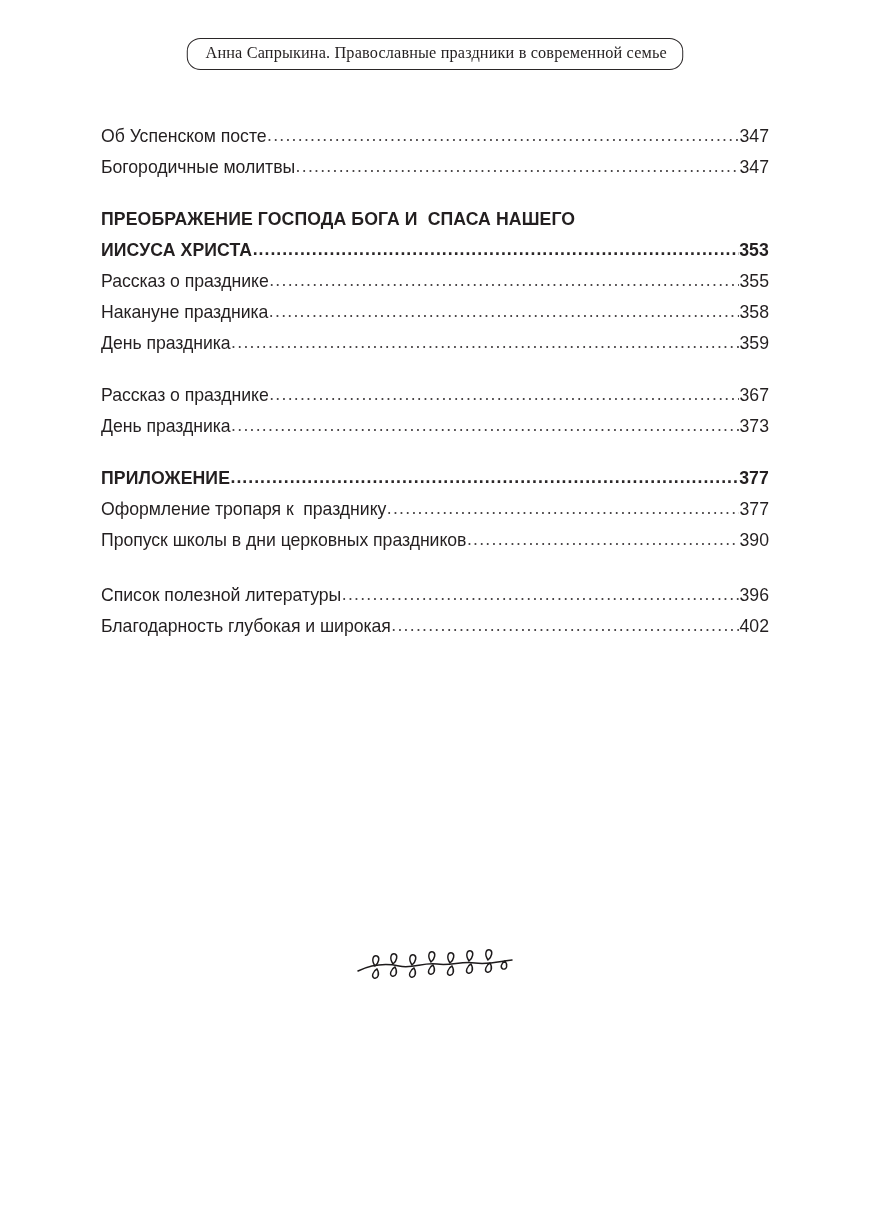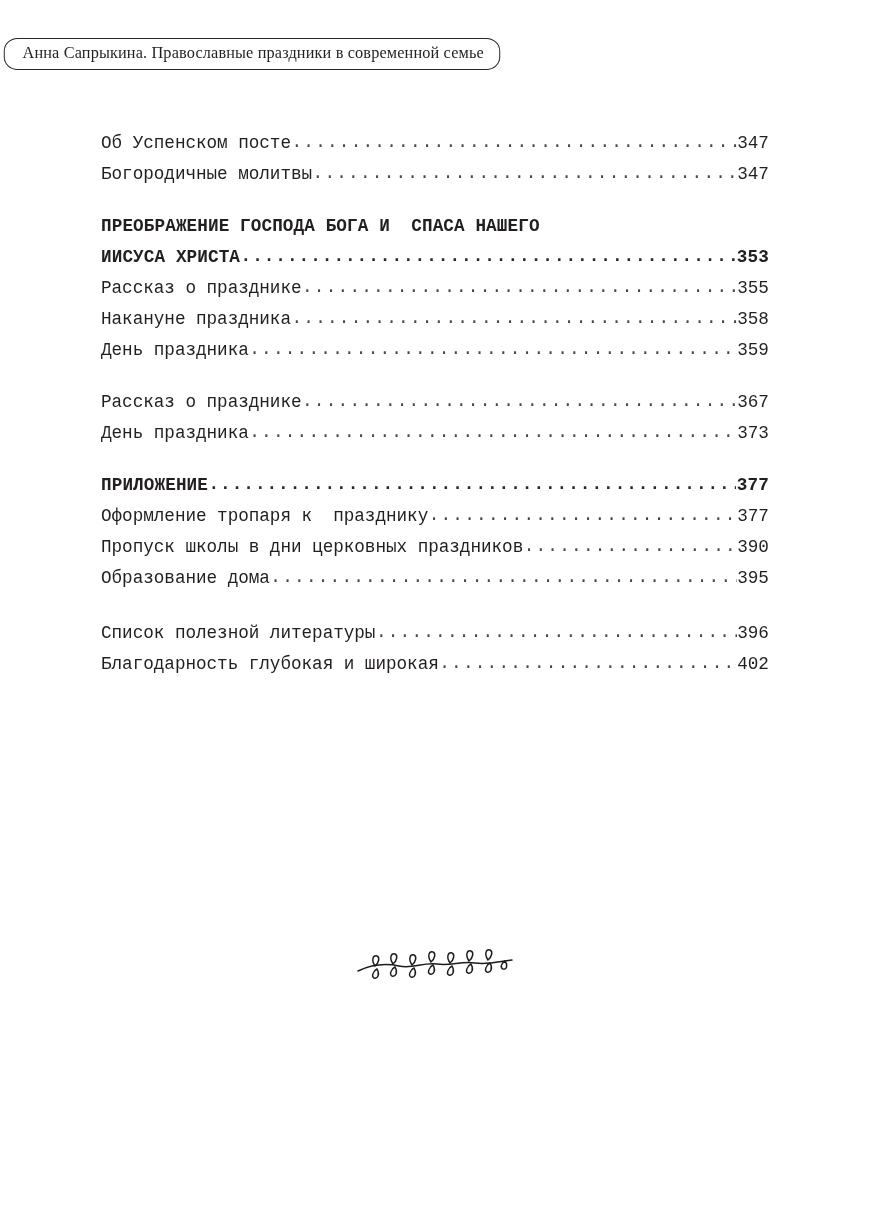--- a/index.html
+++ b/index.html
@@ -16,42 +16,41 @@
     overflow: hidden;
   }
 
   
   #running-header {
     position: absolute;
     top: 38px;
     left: 0;
     width: 870px;
     display: flex;
-    justify-content: flex-start;
+    justify-content: center;
   }
   #header-box {
     border: 1.3px solid #2a2627;
     border-radius: 14px / 13px;
     padding: 4px 16px 6px 18px;
     font-family: "Liberation Serif", "DejaVu Serif", serif;
     font-size: 16.5px;
     line-height: 20px;
     letter-spacing: 0.15px;
     color: #231f20;
     white-space: nowrap;
     transform: scaleX(0.985);
   }
 
   
   #toc {
     position: absolute;
     left: 101px;
-    top: 128px;
+    top: 120px;
     width: 668px;
-    font-family: Liberation Mono, monospace;
   }
 
   .toc-entry {
     display: block;
     position: relative;
     margin: 0;
   }
 
   
   .row {
@@ -244,27 +243,20 @@
       <span class="page">377</span>
     </div>
   </div>
   <div class="toc-entry">
     <div class="row entry">
       <span class="label">Пропуск школы в дни церковных праздников</span>
       <span class="leader"></span>
       <span class="page">390</span>
     </div>
   </div>
-  <div class="toc-entry">
-    <div class="row entry">
-      <span class="label">Образование дома</span>
-      <span class="leader"></span>
-      <span class="page">395</span>
-    </div>
-  </div>
 
   <div class="gap-group"></div>
 
   <div class="toc-entry">
     <div class="row entry">
       <span class="label">Список полезной литературы</span>
       <span class="leader"></span>
       <span class="page">396</span>
     </div>
   </div>

